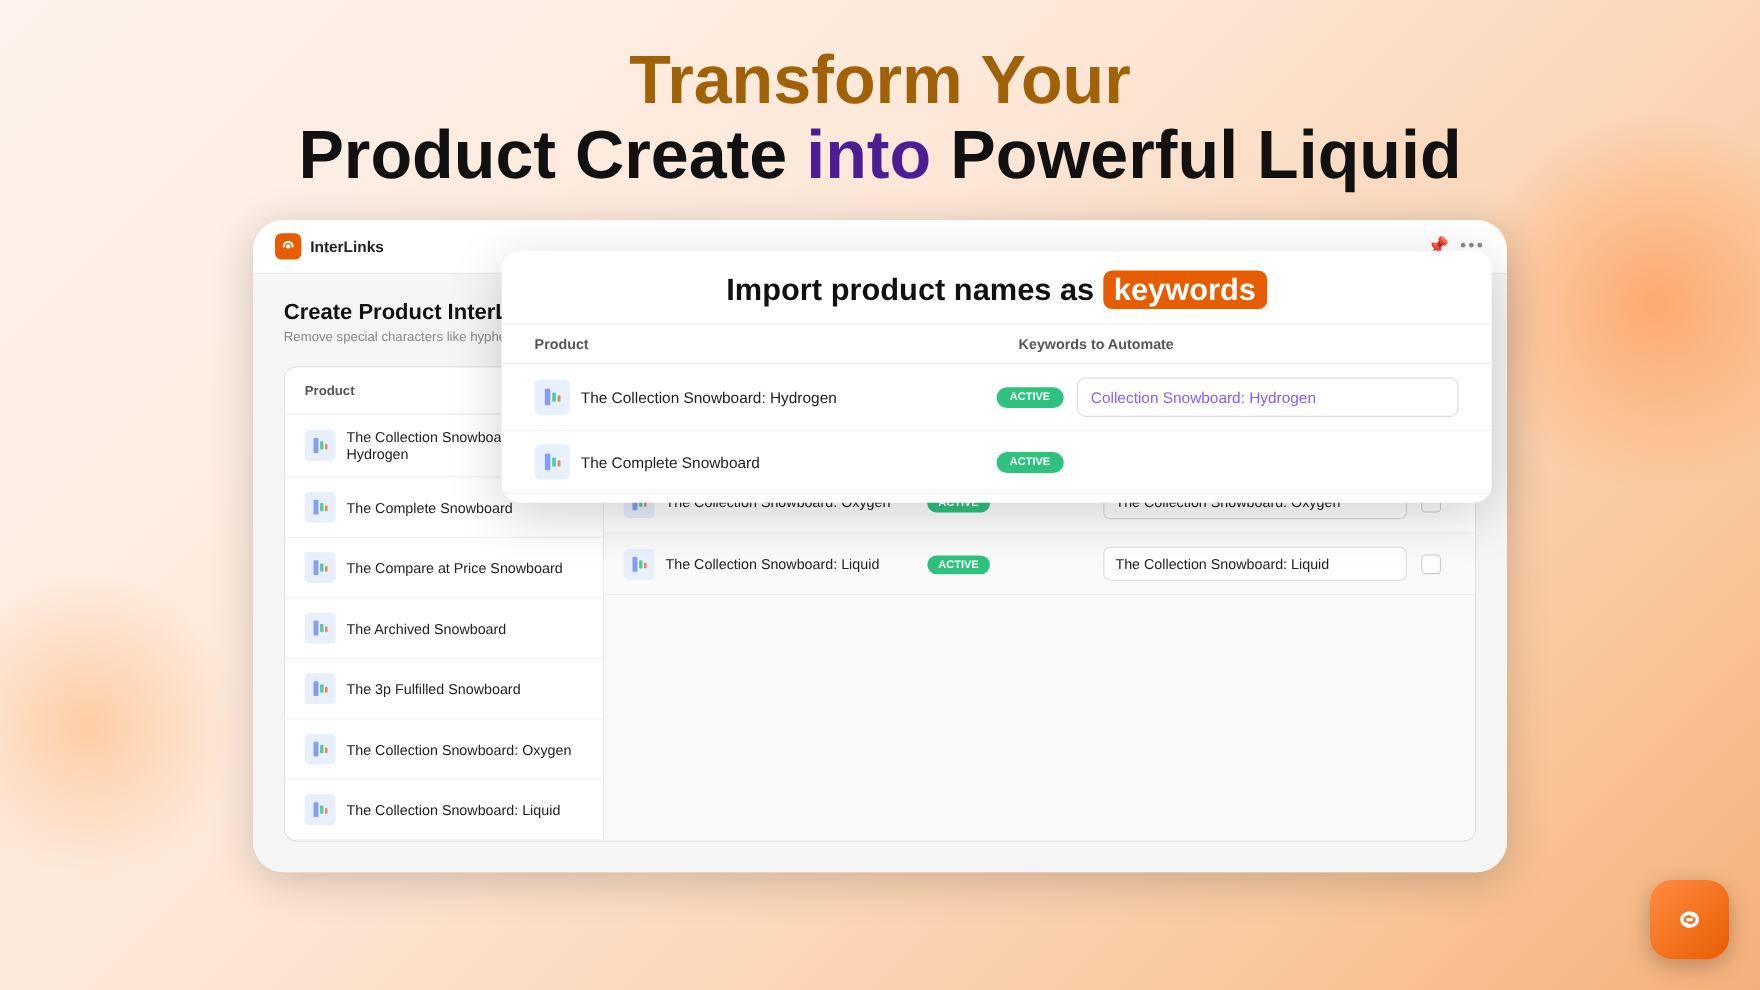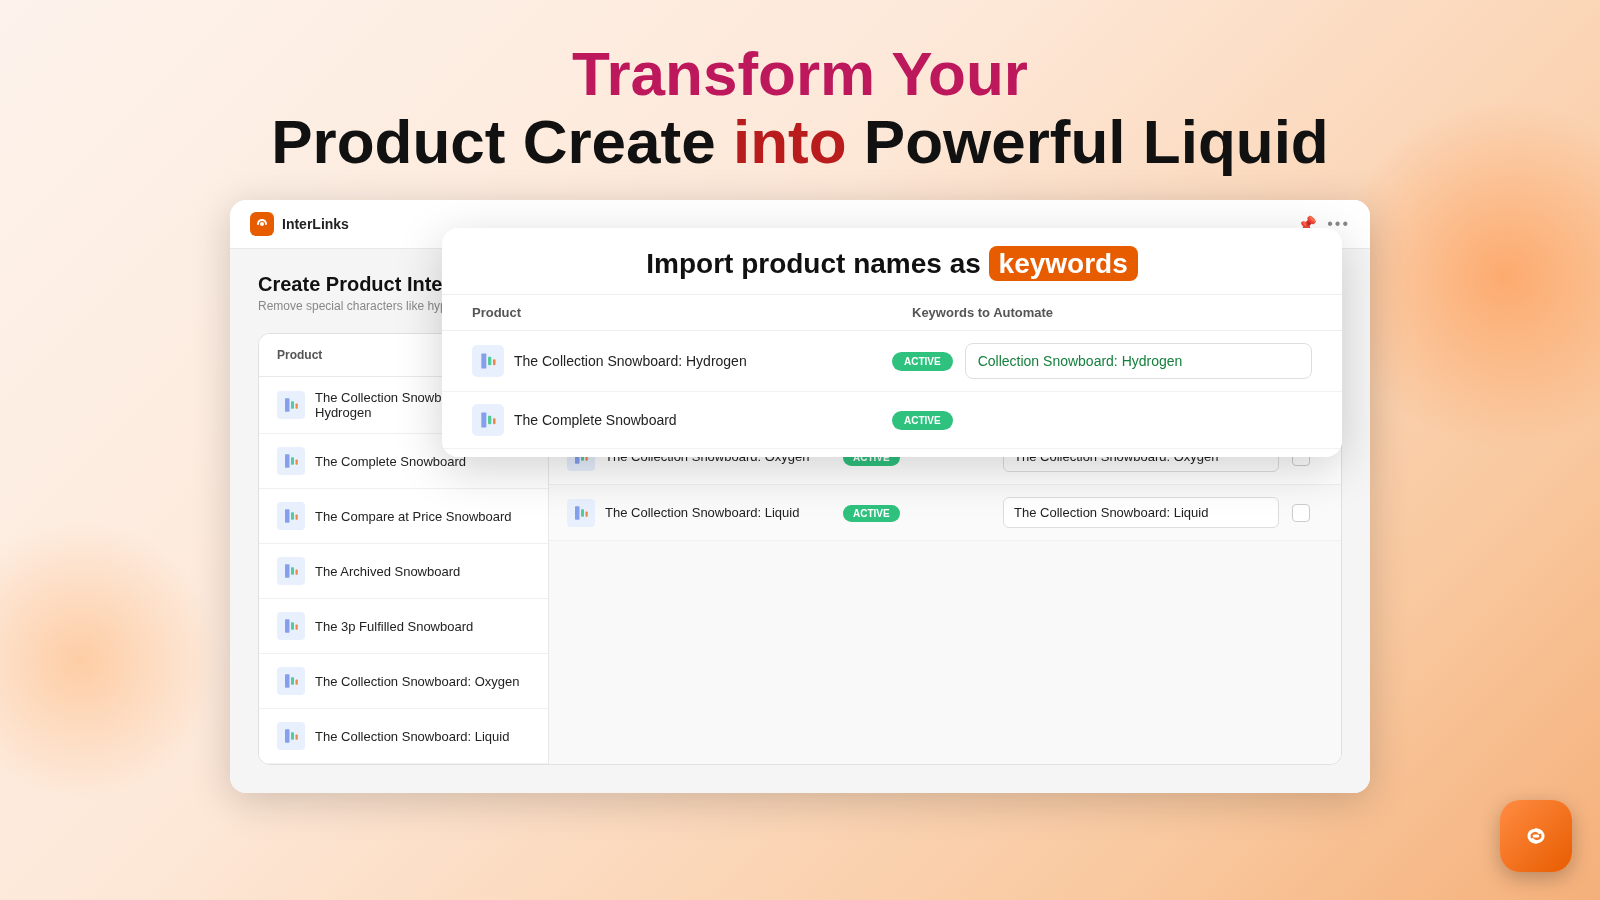--- a/index.html
+++ b/index.html
@@ -38,44 +38,44 @@
     .hero-title {
       text-align: center;
       padding-top: 40px;
       padding-bottom: 24px;
       position: relative;
       z-index: 2;
     }
     .hero-line1 {
       font-size: 62px;
       font-weight: 900;
-      color: #be185d;
+      color: #a16207;
       display: block;
       line-height: 1.1;
     }
     .hero-line2 {
       font-size: 62px;
       font-weight: 900;
       color: #111;
       display: block;
       line-height: 1.1;
     }
     .hero-line2 .highlight {
-      color: #b91c1c;
+      color: #4c1d95;
       text-align: center;
     }
 
     
     .app-window {
       position: relative;
       z-index: 5;
       margin: 0 auto;
       width: 1140px;
       background: #f5f5f5;
-      border-radius: 16px;
+      border-radius: 28px;
       box-shadow: 0 8px 40px rgba(0,0,0,0.18);
       overflow: hidden;
       min-height: 500px;
     }
 
     
     .titlebar {
       background: #fff;
       display: flex;
       align-items: center;
@@ -272,21 +272,21 @@
       display: flex;
       align-items: center;
       justify-content: center;
       margin: 0 auto;
     }
 
     
     .popup-card {
       position: absolute;
       top: 228px;
-      left: 442px;
+      left: 456px;
       width: 900px;
       background: #fff;
       border-radius: 16px;
       box-shadow: 0 12px 48px rgba(0,0,0,0.18);
       z-index: 20;
       overflow: hidden;
       padding-bottom: 8px;
     }
     .popup-title-bar {
       padding: 20px 30px 14px;
@@ -358,21 +358,21 @@
       border-radius: 20px;
       padding: 4px 12px;
       white-space: nowrap;
     }
     .popup-kw-input {
       flex: 1;
       border: 1.5px solid #ddd;
       border-radius: 8px;
       padding: 9px 12px;
       font-size: 14px;
-      color: #15803d;
+      color: #8b5cf6;
       background: #fff;
       outline: none;
     }
 
     
     .app-icon-btn {
       position: absolute;
       bottom: 28px;
       right: 28px;
       width: 72px;

